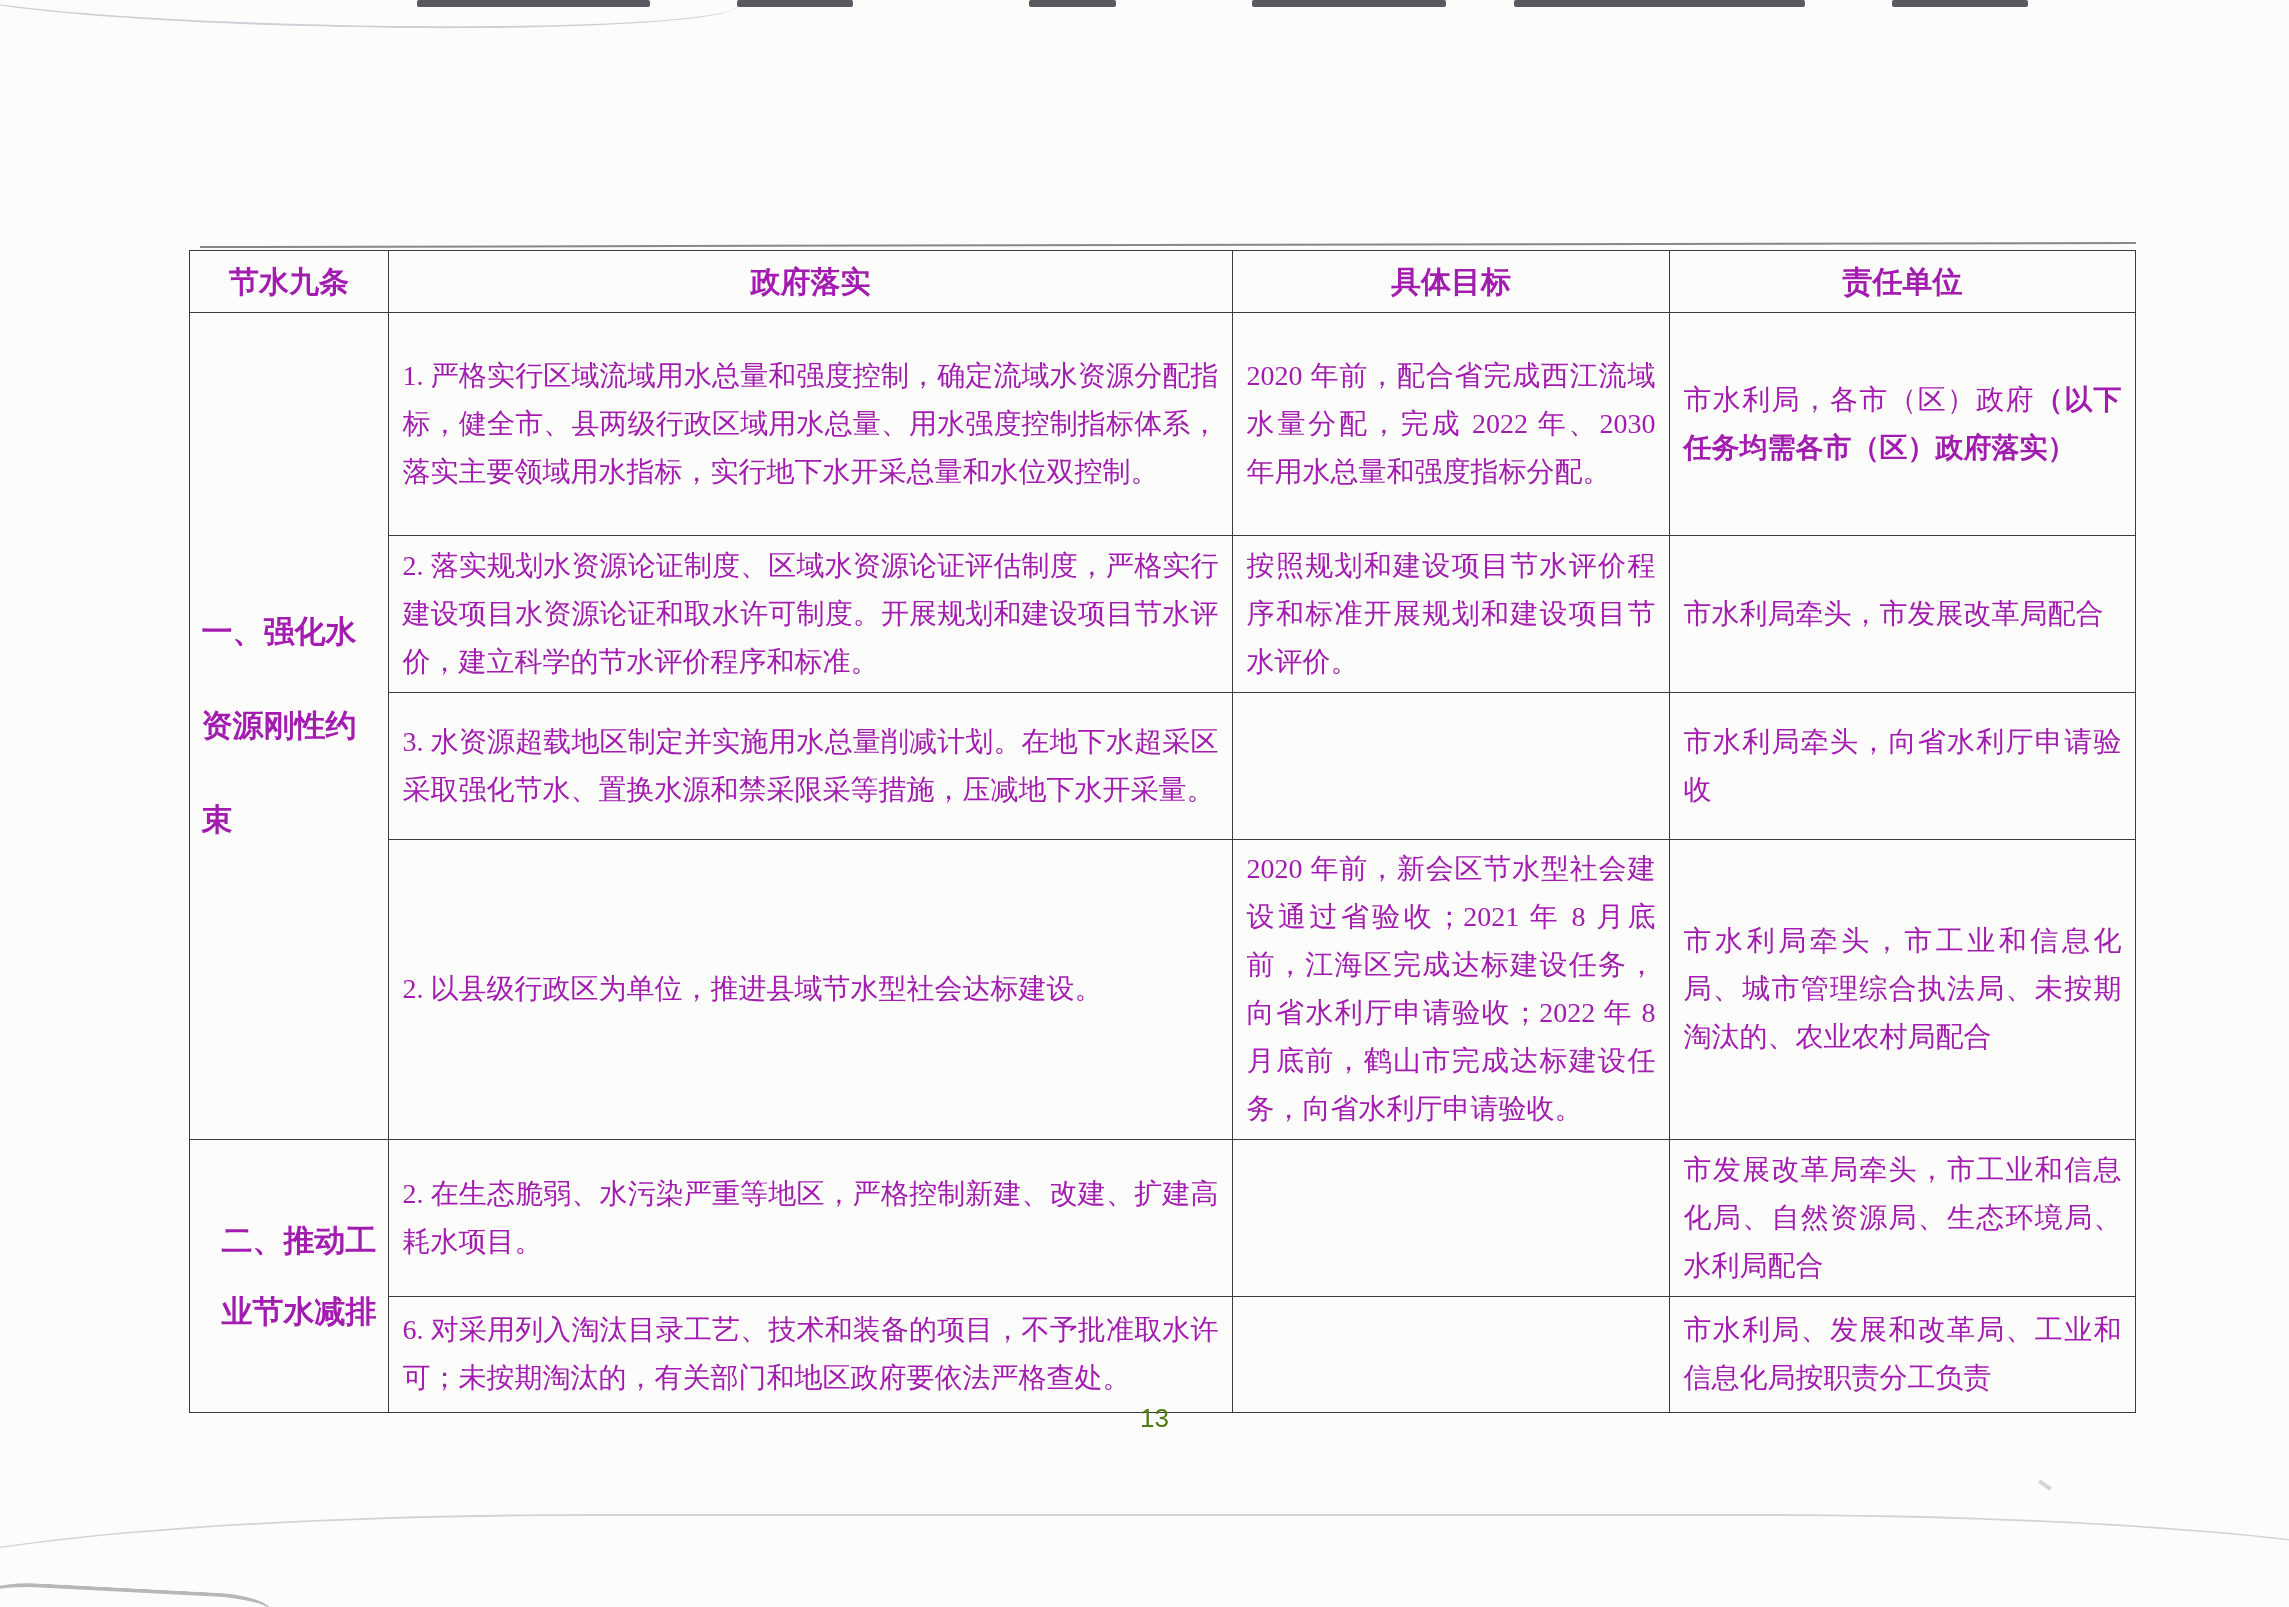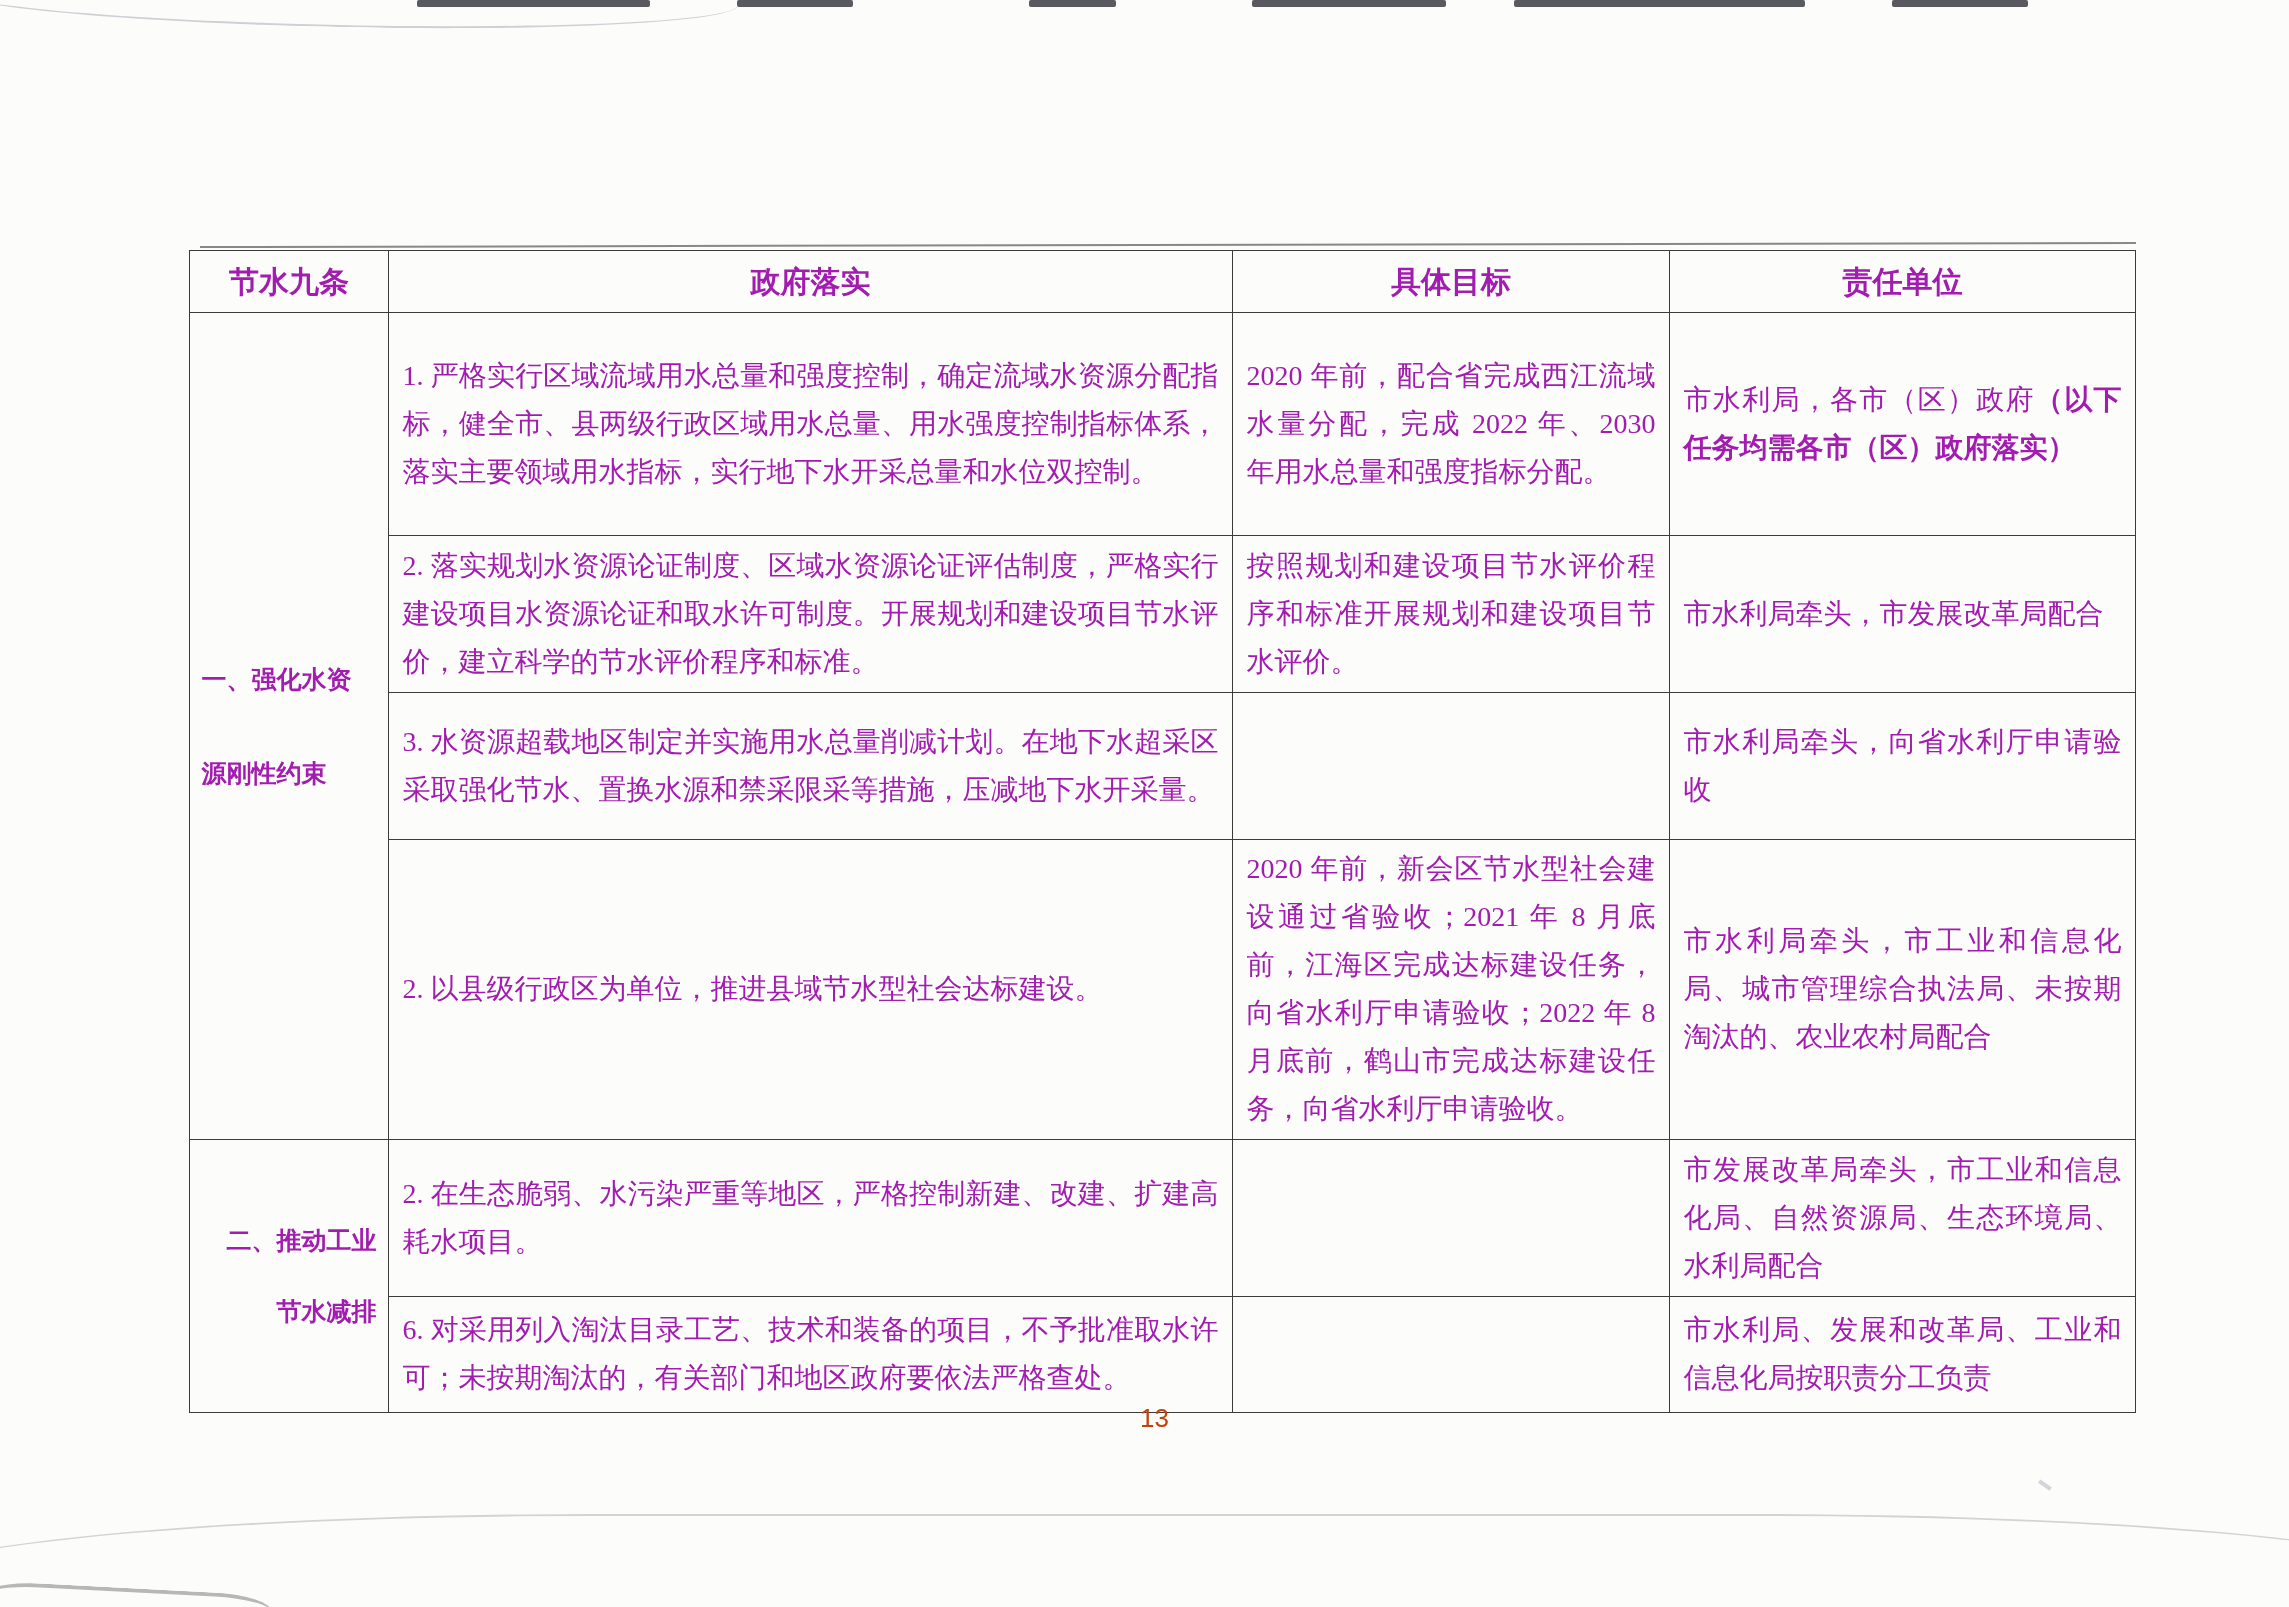--- a/index.html
+++ b/index.html
@@ -74,21 +74,21 @@
   tr.r1   { height: 223px; }
   tr.r2   { height: 144px; }
   tr.r3   { height: 147px; }
   tr.r4   { height: 287px; }
   tr.r5   { height: 147px; }
   tr.r6   { height: 116px; }
 
   td.section-cell {
     font-family: "Liberation Sans", sans-serif;
     font-weight: bold;
-    font-size: 25px;
+    font-size: 31px;
     line-height: 94px;
     padding: 5.8px 11.6px;
     vertical-align: middle;
     text-align: left;
   }
   td.section-cell.sec2 { line-height: 71px; text-align: right; }
 
   td.task-cell { text-align: justify; text-justify: inter-ideograph; }
   td.goal-cell { text-align: justify; text-justify: inter-ideograph; margin-left: 32px; }
   td.resp-cell { text-align: justify; text-justify: inter-ideograph; }
@@ -96,21 +96,21 @@
 
   .bold-inline { font-weight: bold; font-family: "Liberation Sans", sans-serif; }
 
   
   .page-number {
     position: absolute;
     left: 1140px;
     top: 1403px;
     font-family: "Liberation Sans", sans-serif;
     font-size: 26px;
-    color: #c2410c;
+    color: #4d7c0f;
   }
 </style>
 </head>
 <body>
 
 <div class="artifact top-dash" style="left:417px; width:233px;"></div>
 <div class="artifact top-dash" style="left:737px; width:116px;"></div>
 <div class="artifact top-dash" style="left:1029px; width:87px;"></div>
 <div class="artifact top-dash" style="left:1252px; width:194px;"></div>
 <div class="artifact top-dash" style="left:1514px; width:291px;"></div>

